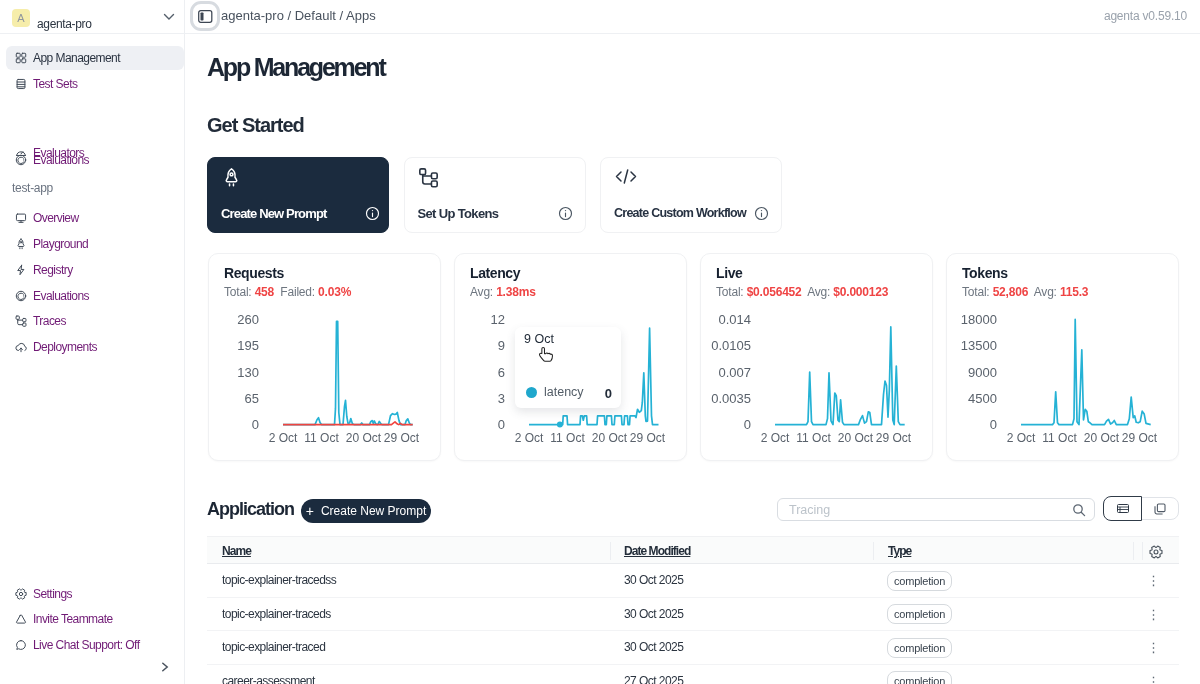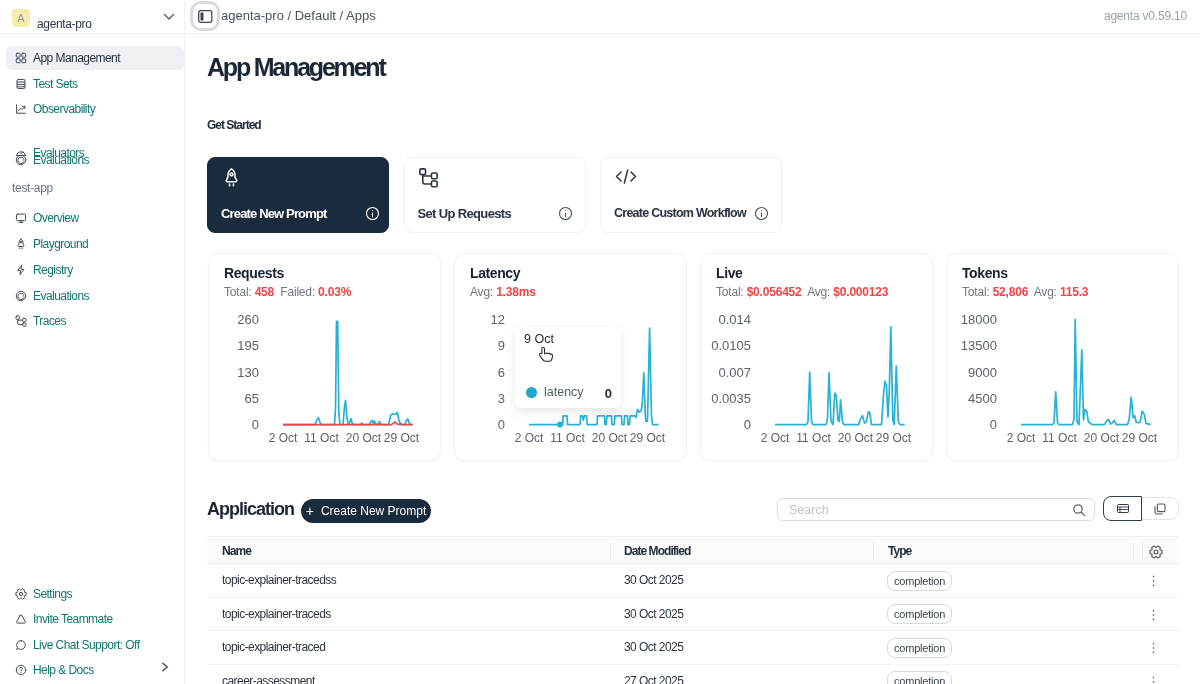--- a/index.html
+++ b/index.html
@@ -11,37 +11,37 @@
 
 
 #sidebar { position:absolute; left:0; top:0; width:185px; height:684px;
   border-right:1px solid #edeff2; background:#fff; }
 #topline { position:absolute; left:0; top:33px; width:1200px; height:1px; background:#eef0f3; z-index:5; }
 .ws-head { position:absolute; left:12px; top:8px; height:19px; display:flex; align-items:center; }
 .ws-ava { width:18px; height:18px; border-radius:4px; background:#f6edaa; color:#8f959e;
   font-size:11px; display:flex; align-items:center; justify-content:center; }
 .ws-name { margin-left:7px; font-size:12px; letter-spacing:-0.35px; color:#2b3440;margin-top:12px; }
 .nav-item { position:absolute; left:6px; width:178px; height:24px; display:flex;
-  align-items:center; border-radius:6px; color:#0f766e; font-size:12px; letter-spacing:-0.55px; }
+  align-items:center; border-radius:6px; color:#701a75; font-size:12px; letter-spacing:-0.55px; }
 .nav-item svg { margin-left:9px; flex:none; width:12px; height:12px; }
 .nav-item span { margin-left:6px; white-space:nowrap; }
 .nav-item.active { background:#eef0f4; color:#2a3341; }
 .nav-label { position:absolute; left:12px; font-size:12px; letter-spacing:-0.3px; color:#6a7380; }
 
 
 .toggle-ring { position:absolute; left:190px; top:1px; width:30px; height:30px;
   border:3px solid #d7dbe0; border-radius:11px; background:#fff;
   display:flex; align-items:center; justify-content:center; }
 .crumb { position:absolute; left:221px; top:8px; font-size:13px; color:#49525e; }
 .version { position:absolute; right:13px; top:9px; font-size:12px; letter-spacing:-0.2px; color:#9aa2ac; }
 
 
 h1.pagetitle { position:absolute; left:207px; top:55px; font-size:25px; font-weight:700;
   color:#1c2634; letter-spacing:-2.2px; line-height:25px; }
-h2.section { position:absolute; left:207px; top:116px; font-size:12px; font-weight:700;
+h2.section { position:absolute; left:207px; top:116px; font-size:20px; font-weight:700;
   color:#222c39; letter-spacing:-1px; line-height:18px; }
 
 
 .gs-card { position:absolute; top:157px; width:182px; height:75.5px; border-radius:8px;
   background:#fff; border:1px solid #f0f1f3; }
 .gs-card.dark { background:#1b2b3e; border-color:#1b2b3e; }
 .gs-icon { position:absolute; left:13px; top:9px; }
 .gs-title { position:absolute; left:13px; top:48px; font-size:13px; font-weight:700;
   color:#273242; white-space:nowrap; letter-spacing:-0.85px; }
 .gs-card.dark .gs-title { color:#fff; }
@@ -68,21 +68,21 @@
   border:1px solid #e0e3e8; border-radius:8px; background:#fff; display:flex; }
 .seg .s1 { width:39px; height:25px; margin:-2px 0 0 -1px; border:1.5px solid #303b48;
   border-radius:8px 0 0 8px; display:flex; align-items:center; justify-content:center; background:#fff; }
 .seg .s2 { flex:1; display:flex; align-items:center; justify-content:center; }
 
 
 #tablewrap { position:absolute; left:207px; top:536px; width:972px; height:148px; }
 .thead { position:absolute; left:0; top:0; width:972px; height:28px; background:#fafbfb;
   border-top:1px solid #f0f1f3; border-bottom:1px solid #e9ebee; }
 .th { position:absolute; top:0; height:28px; line-height:28px; font-size:12px; letter-spacing:-0.95px;
-  font-weight:700; color:#242e3a; }
+  font-weight:700; color:#242e3a;text-decoration:underline; }
 .colsep { position:absolute; top:5px; height:18px; width:1px; background:#eceef1; }
 .trow { position:absolute; left:0; width:972px; height:33.5px; border-bottom:1px solid #f2f3f5; }
 .td { position:absolute; top:0; height:33.5px; line-height:33.5px; font-size:12px; letter-spacing:-0.55px; color:#2b3440; }
 .chip { position:absolute; left:680px; top:6.5px; height:20px; padding:0 6px; line-height:18px;
   border:1px solid #d6dade; border-radius:8px; font-size:11px; letter-spacing:-0.2px; color:#39434e; background:#fff; }
 .dots { position:absolute; right:19px; top:0; height:33.5px; line-height:33.5px;
   font-size:13px; color:#5c6672; letter-spacing:0; }
 
 
 .tooltip { position:absolute; left:60px; top:73px; width:106px; height:81px;
@@ -116,28 +116,20 @@
         </svg>
         <span>App Management</span>
       </div>
       <div class="nav-item" style="top:72px">
         <svg width="15" height="15" viewBox="0 0 15 15" fill="none" stroke="#414b58" stroke-width="1.25" stroke-linecap="round">
           <rect x="2.6" y="1.8" width="9.8" height="11.4" rx="1.4"></rect>
           <path d="M2.6 5h9.8M2.6 8h9.8M2.6 11h9.8"></path>
         </svg>
         <span>Test Sets</span>
       </div>
-      <div class="nav-item" style="top:97px">
-        <svg width="15" height="15" viewBox="0 0 15 15" fill="none" stroke="#414b58" stroke-width="1.25" stroke-linecap="round">
-          <path d="M2 2.2v10.6h11"></path>
-          <path d="M4.2 9.6l2.6-3 2 1.7 3.4-3.9"></path>
-          <path d="M9.5 4.2h2.9v2.9"></path>
-        </svg>
-        <span>Observability</span>
-      </div>
       <div class="nav-item" style="top:141px">
         <svg width="15" height="15" viewBox="0 0 15 15" fill="none" stroke="#414b58" stroke-width="1.25" stroke-linecap="round">
           <path d="M2 10.6a5.6 5.6 0 0 1 11 0"></path>
           <path d="M2 10.6h11"></path>
           <path d="M7.5 8.6l2.3-2.6"></path>
         </svg>
         <span>Evaluators</span>
       </div>
       <div class="nav-item" style="top:148px">
         <svg width="15" height="15" viewBox="0 0 15 15" fill="none" stroke="#414b58" stroke-width="1.25" stroke-linecap="round">
@@ -179,46 +171,45 @@
       </div>
       <div class="nav-item" style="top:309px">
         <svg width="15" height="15" viewBox="0 0 15 15" fill="none" stroke="#414b58" stroke-width="1.25" stroke-linecap="round">
           <rect x="1.3" y="1.3" width="4.1" height="4.1" rx="1"></rect>
           <rect x="9.6" y="4.3" width="4.1" height="4.1" rx="1"></rect>
           <rect x="9.6" y="10" width="4.1" height="4.1" rx="1"></rect>
           <path d="M3.4 5.6v5c0 .9.6 1.5 1.5 1.5h4.5M3.4 6.4h6"></path>
         </svg>
         <span>Traces</span>
       </div>
+      <div class="nav-item" style="top:335px">
+        <svg width="15" height="15" viewBox="0 0 15 15" fill="none" stroke="#414b58" stroke-width="1.25" stroke-linecap="round">
+          <path d="M4.3 11.9a3.1 3.1 0 0 1-.2-6.2 4.2 4.2 0 0 1 8.1 1 2.7 2.7 0 0 1 .2 5.1"></path>
+          <path d="M7.5 13.4V8.9M5.7 10.6l1.8-1.7 1.8 1.7"></path>
+        </svg>
+        <span>Deployments</span>
+      </div>
       <div class="nav-item" style="top:582px">
         <svg width="15" height="15" viewBox="0 0 15 15" fill="none" stroke="#414b58" stroke-width="1.25" stroke-linecap="round">
           <path d="M13.90 5.90 L13.90 9.10 L11.99 9.69 L11.65 10.30 L12.08 12.25 L9.32 13.84 L7.85 12.49 L7.15 12.49 L5.68 13.84 L2.92 12.25 L3.35 10.30 L3.01 9.69 L1.10 9.10 L1.10 5.90 L3.01 5.31 L3.35 4.70 L2.92 2.75 L5.68 1.16 L7.15 2.51 L7.85 2.51 L9.32 1.16 L12.08 2.75 L11.65 4.70 L11.99 5.31 Z" stroke-linejoin="round"></path>
           <circle cx="7.5" cy="7.5" r="2.1"></circle>
         </svg>
         <span>Settings</span>
       </div>
       <div class="nav-item" style="top:607px">
         <svg width="15" height="15" viewBox="0 0 15 15" fill="none" stroke="#414b58" stroke-width="1.25" stroke-linecap="round">
           <path d="M6.6 2.9a1 1 0 0 1 1.8 0l4.6 8.2a1 1 0 0 1-.9 1.5H2.9a1 1 0 0 1-.9-1.5l4.6-8.2z" stroke-linejoin="round"></path>
         </svg>
         <span>Invite Teammate</span>
       </div>
       <div class="nav-item" style="top:633px">
         <svg width="15" height="15" viewBox="0 0 15 15" fill="none" stroke="#414b58" stroke-width="1.25" stroke-linecap="round">
           <path d="M7.5 2a5.5 5.5 0 1 1-2.9 10.2l-2.4.8.8-2.3A5.5 5.5 0 0 1 7.5 2z"></path>
         </svg>
         <span>Live Chat Support: Off</span>
-      </div>
-      <div class="nav-item" style="top:658px">
-        <svg width="15" height="15" viewBox="0 0 15 15" fill="none" stroke="#414b58" stroke-width="1.25" stroke-linecap="round">
-          <circle cx="7.5" cy="7.5" r="5.9"></circle>
-          <path d="M5.9 5.8a1.7 1.7 0 1 1 2.3 1.6c-.5.2-.7.5-.7 1v.3"></path>
-          <circle cx="7.5" cy="10.6" r="0.7" fill="#414b58" stroke="none"></circle>
-        </svg>
-        <span>Help &amp; Docs</span>
       </div>
       <svg class="abs" style="left:161px;top:662px" width="8" height="10" viewBox="0 0 8 10" fill="none" stroke="#49525e" stroke-width="1.5" stroke-linecap="round">
         <path d="M1.8 1.2L6.2 5 1.8 8.8"></path>
       </svg>
   </div>
 
   <div class="toggle-ring">
       <svg width="15" height="13" viewBox="0 0 15 13" fill="none">
         <rect x="0.7" y="0.7" width="13.1" height="11.6" rx="2" stroke="#3d4653" stroke-width="1.25"></rect>
         <rect x="2.5" y="2.5" width="3" height="8" rx="0.7" fill="#3d4653"></rect>
@@ -243,21 +234,21 @@
           <circle cx="7.5" cy="4.6" r="0.7" fill="#fff" stroke="none"></circle>
         </svg></div>
   </div>
   <div class="gs-card" style="left:403.5px">
     <div class="gs-icon"><svg width="21" height="21" viewBox="0 0 15 15" fill="none" stroke="#2a3442" stroke-width="1.15" stroke-linecap="round">
           <rect x="1.3" y="1.3" width="4.1" height="4.1" rx="1"></rect>
           <rect x="9.6" y="4.3" width="4.1" height="4.1" rx="1"></rect>
           <rect x="9.6" y="10" width="4.1" height="4.1" rx="1"></rect>
           <path d="M3.4 5.6v5c0 .9.6 1.5 1.5 1.5h4.5M3.4 6.4h6"></path>
         </svg></div>
-    <div class="gs-title" style="letter-spacing:-0.65px">Set Up Requests</div>
+    <div class="gs-title" style="letter-spacing:-0.65px">Set Up Tokens</div>
     <div class="gs-info abs" style="left:153px"><svg width="15" height="15" viewBox="0 0 15 15" fill="none" stroke="#4a5662" stroke-width="1.15" stroke-linecap="round">
           <circle cx="7.5" cy="7.5" r="6"></circle>
           <path d="M7.5 7v3.6"></path>
           <circle cx="7.5" cy="4.6" r="0.7" fill="#4a5662" stroke="none"></circle>
         </svg></div>
   </div>
   <div class="gs-card" style="left:600px">
     <div class="gs-icon" style="top:8px"><svg width="24" height="21" viewBox="0 0 24 20" fill="none" stroke="#2a3442" stroke-width="1.5" stroke-linecap="round" stroke-linejoin="round">
           <path d="M7 5.5L2.5 10 7 14.5M17 5.5L21.5 10 17 14.5M13.7 3.5l-3.4 13"></path>
         </svg></div>
@@ -346,21 +337,21 @@
     <text x="154.5" y="184" font-size="12" fill="#5a626c" text-anchor="middle" dominant-baseline="central" font-family="Liberation Sans">20 Oct</text>
     <text x="192.5" y="184" font-size="12" fill="#5a626c" text-anchor="middle" dominant-baseline="central" font-family="Liberation Sans">29 Oct</text>
     <path d="M74.0 170.6 L105.5 170.6 L107.0 168.8 L108.7 137.9 L110.5 168.8 L112.0 170.6 L125.5 170.6 L127.0 164.8 L128.2 65.4 L130.0 167.7 L132.0 170.6 L134.8 95.8 L136.5 165.9 L138.2 155.4 L139.8 157.2 L141.3 167.7 L143.0 168.8 L145.0 170.6 L157.5 170.6 L159.5 167.1 L161.5 165.3 L163.5 170.0 L165.5 168.8 L167.3 166.5 L169.3 170.6 L180.5 170.6 L182.3 164.8 L184.2 143.1 L186.2 163.6 L187.7 161.8 L189.2 168.3 L191.2 168.8 L193.2 167.7 L195.2 157.2 L197.2 160.1 L199.0 169.4 L203.7 170.6" fill="none" stroke="#25b2d5" stroke-width="1.7" stroke-linejoin="round"></path>
 
     </svg>
   </div>
 
   <div class="app-title">Application</div>
   <div class="btn-new"><span style="font-size:14px;margin-right:7px;font-weight:400;margin-top:-1px">+</span>Create New Prompt</div>
   <div class="search">
-      <span class="ph">Search</span>
+      <span class="ph">Tracing</span>
     <svg class="abs" style="right:8px;top:4px" width="14" height="14" viewBox="0 0 14 14">
       <circle cx="6" cy="6" r="4.2" fill="none" stroke="#5c6672" stroke-width="1.3"></circle>
       <path d="M9.2 9.2 L12.6 12.6" stroke="#5c6672" stroke-width="1.3" stroke-linecap="round"></path>
       </svg>
   </div>
   <div class="seg">
     <div class="s1">
         <svg width="12" height="9" viewBox="0 0 12 9" fill="none" stroke="#2e3845" stroke-width="1">
           <rect x="0.5" y="0.5" width="11" height="8" rx="1"></rect>
           <path d="M.5 3h11M.5 5.5h11M3 3v6" stroke-width="0.9"></path>

